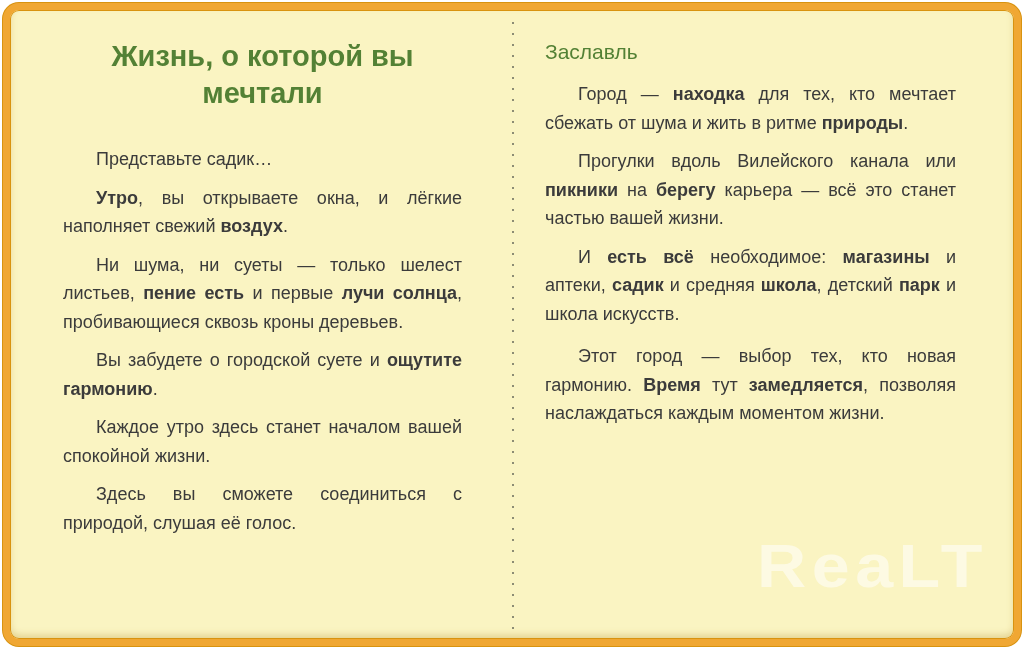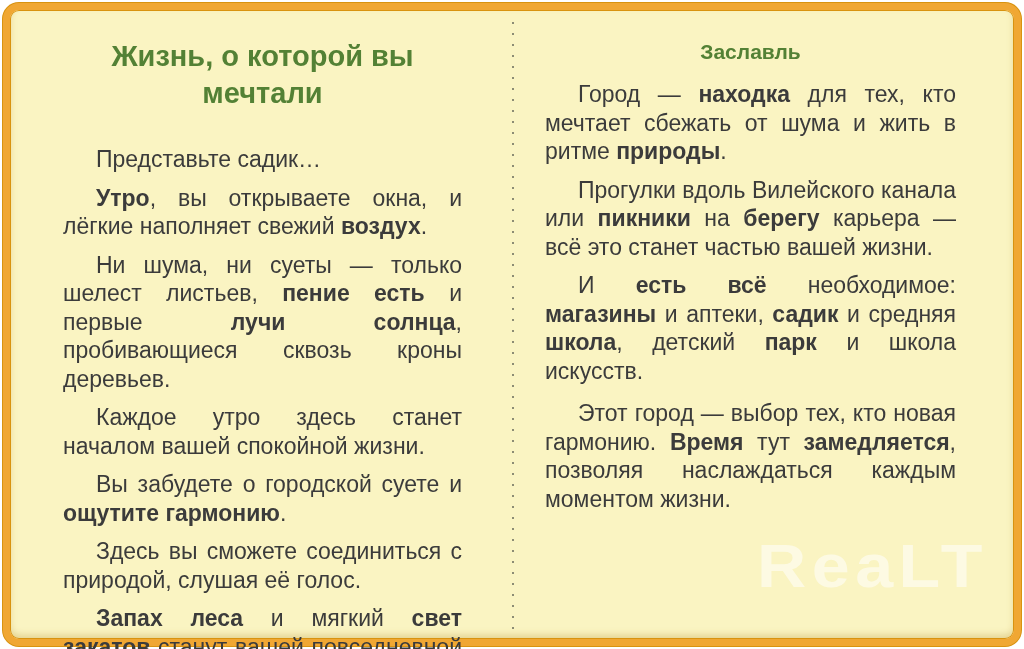--- a/index.html
+++ b/index.html
@@ -32,28 +32,28 @@
       to bottom,
       var(--divider-dot, #8c8c74) 0 2px,
       transparent 2px 11px);
   }
   .title-main {
     margin: 0 0 33px; text-align: center;
     color: var(--accent-green, #538135);
     font-size: 29px; line-height: 37px; font-weight: bold;
   }
   .title-sub {
-    margin: 0 0 15px; text-align: center;
+    margin: 0 0 15px; text-align: left;
     color: var(--accent-green, #538135);
-    font-size: 21px; line-height: 27px; font-weight: bold;
+    font-size: 21px; line-height: 27px; font-weight: normal;
   }
   .para {
     margin: 0 0 10px;
     color: var(--text-color, #3b3b3b);
-    font-size: 23px; line-height: 28.5px;
+    font-size: 18px; line-height: 28.5px;
     text-align: justify; text-indent: 33px;
   }
   .para .b { font-weight: bold; }
   .para.extra-gap { margin-top: 14px; }
   .watermark {
     position: absolute; right: 26px; bottom: 38px;
     font-size: 62px; font-weight: bold; letter-spacing: 5px;
     color: var(--watermark-color, rgba(255,255,255,0.55));
     transform: scaleX(1.1); transform-origin: right bottom;
     pointer-events: none; user-select: none;
@@ -62,24 +62,23 @@
 </head>
 <body>
 
 <div class="card">
   <div class="col col-left">
     <h1 class="title-main">Жизнь, о которой вы мечтали</h1>
     <div>
         <p class="para"><span>Представьте садик…</span></p>
         <p class="para"><span class="b">Утро</span><span>, вы открываете окна, и лёгкие наполняет свежий </span><span class="b">воздух</span><span>.</span></p>
         <p class="para"><span>Ни шума, ни суеты — только шелест листьев, </span><span class="b">пение есть</span><span> и первые </span><span class="b">лучи солнца</span><span>, пробивающиеся сквозь кроны деревьев.</span></p>
+        <p class="para"><span>Вы забудете о городской суете и </span><span class="b">ощутите гармонию</span><span>.</span></p>
         <p class="para"><span>Каждое утро здесь станет началом вашей спокойной жизни.</span></p>
-        <p class="para"><span>Вы забудете о городской суете и </span><span class="b">ощутите гармонию</span><span>.</span></p>
         <p class="para"><span>Здесь вы сможете соединиться с природой, слушая её голос.</span></p>
-        <p class="para"><span class="b">Запах леса</span><span> и мягкий </span><span class="b">свет закатов</span><span> станут вашей повседневной реальностью.</span></p>
       </div>
   </div>
 
   <div class="divider"></div>
 
   <div class="col col-right">
     <h2 class="title-sub">Заславль</h2>
     <div>
         <p class="para"><span>Город — </span><span class="b">находка</span><span> для тех, кто мечтает сбежать от шума и жить в ритме </span><span class="b">природы</span><span>.</span></p>
         <p class="para"><span>Прогулки вдоль Вилейского канала или </span><span class="b">пикники</span><span> на </span><span class="b">берегу</span><span> карьера — всё это станет частью вашей жизни.</span></p>

